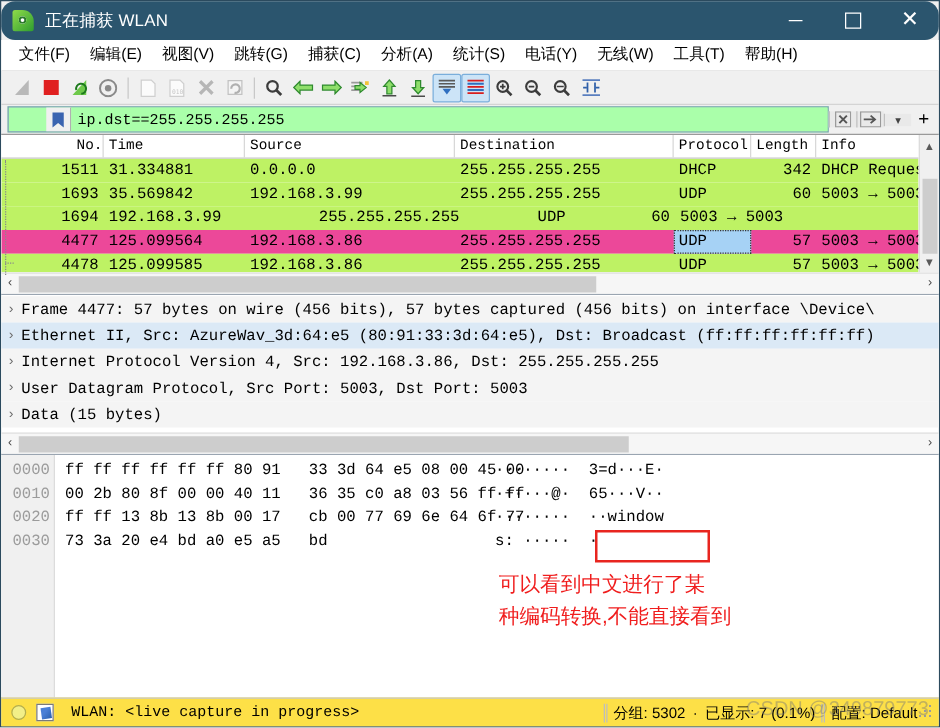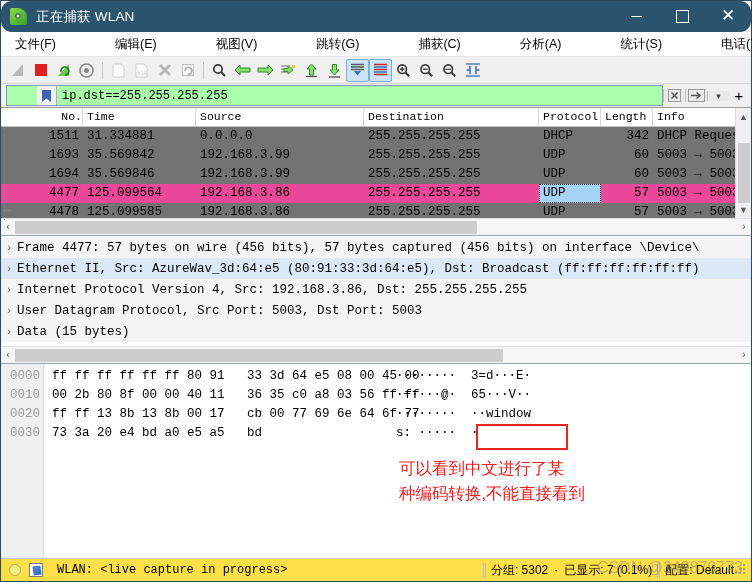--- a/index.html
+++ b/index.html
@@ -51,24 +51,23 @@
     color: #ffffff; font-size: 14px;
   }
   .win-btn.min::before { content: ""; display: block; width: 11px; height: 1px; background: #fff; }
   .win-btn.max::before { content: ""; display: block; width: 11px; height: 11px; border: 1px solid #fff; }
   .win-btn.close { font-size: 17px; font-weight: 300; line-height: 1; padding-bottom: 2px; }
 
   
   .menubar {
     height: 25px; min-height: 25px;
     background: #ffffff;
-    display: flex; align-items: center;
+    display: flex; align-items: flex-start;
     padding-left: 6px;
     border-bottom: 1px solid #e8e8e8;
-    gap: 43px;
   }
   .menu-item {
     font-size: 12.5px; color: #000;
     padding: 3px 8px;
     white-space: nowrap;
   }
 
   
   .toolbar {
     height: 27px; min-height: 27px;
@@ -145,21 +144,21 @@
     border-right: 1px solid #d8d8d8;
     padding-left: 4px; line-height: 18px;
     overflow: hidden; white-space: nowrap;
     flex: none;
   }
   .rows { flex: 1; overflow: hidden; }
   .prow {
     display: flex; height: 19px;
     font-family: "Liberation Mono","DejaVu Sans Mono", monospace;
     font-size: 12.5px; color: #000;
-    background: #737373;
+    background: #bef264;
     align-items: center;
   }
   .prow.selected { background: #ec4899; }
   .prow > div { padding: 0 4px; white-space: nowrap; overflow: hidden; flex: none; line-height: 19px; }
   .c-no     { width: 82px;  text-align: right; }
   .c-time   { width: 113px; }
   .c-src    { width: 168px; }
   .c-dst    { width: 175px; }
   .c-proto  { width: 62px; }
   .c-len    { width: 52px; text-align: right; }
@@ -541,21 +540,20 @@
             <div class="c-no">1693</div>
             <div class="c-time">35.569842</div>
             <div class="c-src">192.168.3.99</div>
             <div class="c-dst">255.255.255.255</div>
             <div class="c-proto">UDP</div>
             <div class="c-len">60</div>
             <div class="c-info">5003 → 5003</div>
           </div>
           <div class="prow">
             <div class="c-no">1694</div>
-            <div class="c-time">35.569846</div>
             <div class="c-src">192.168.3.99</div>
             <div class="c-dst">255.255.255.255</div>
             <div class="c-proto">UDP</div>
             <div class="c-len">60</div>
             <div class="c-info">5003 → 5003</div>
           </div>
           <div class="prow selected">
             <div class="c-no">4477</div>
             <div class="c-time">125.099564</div>
             <div class="c-src">192.168.3.86</div>

